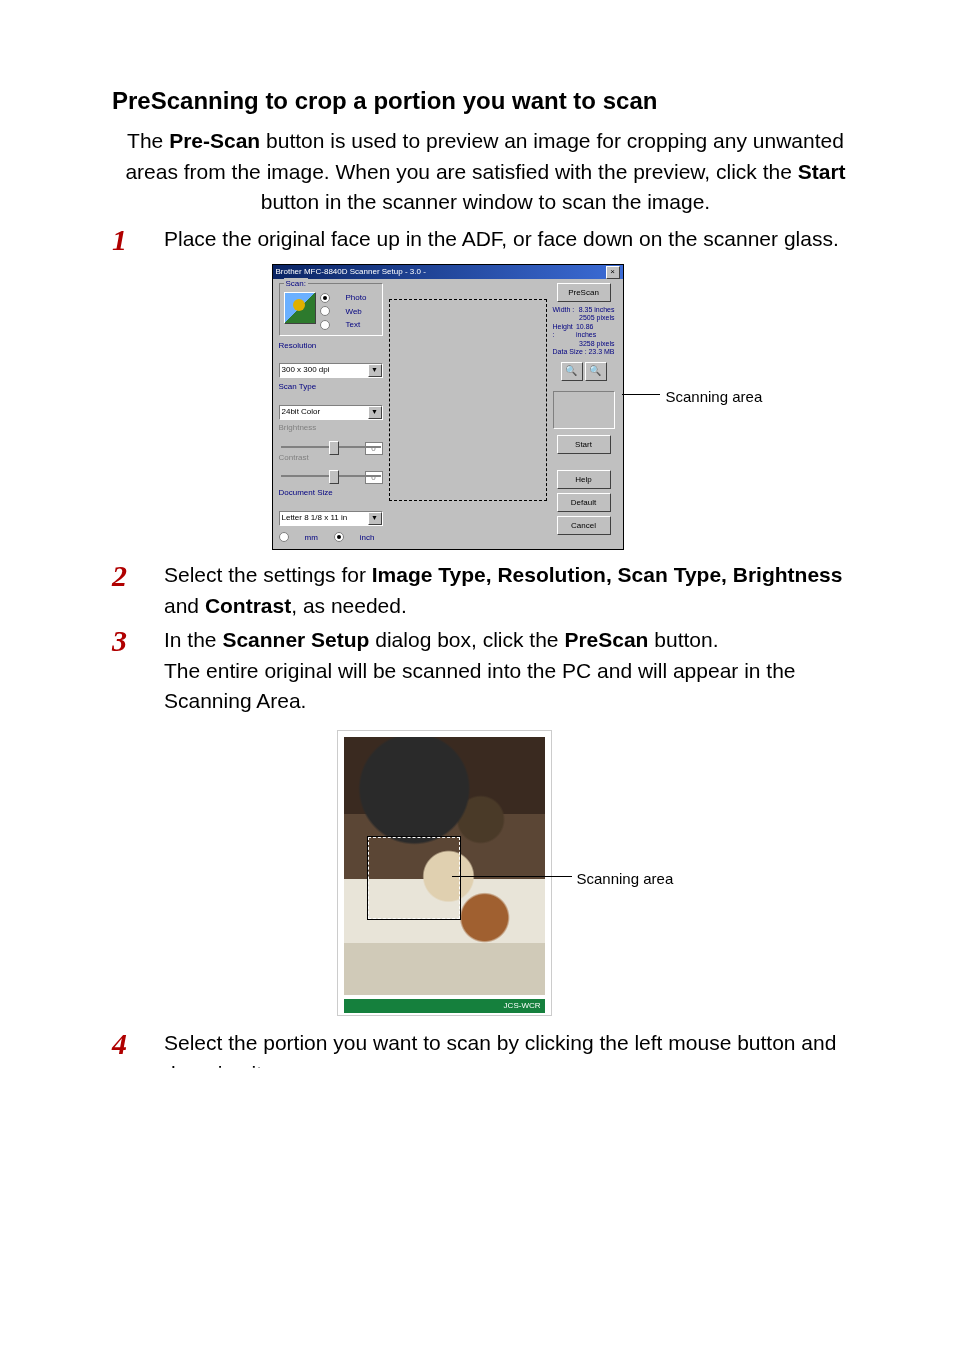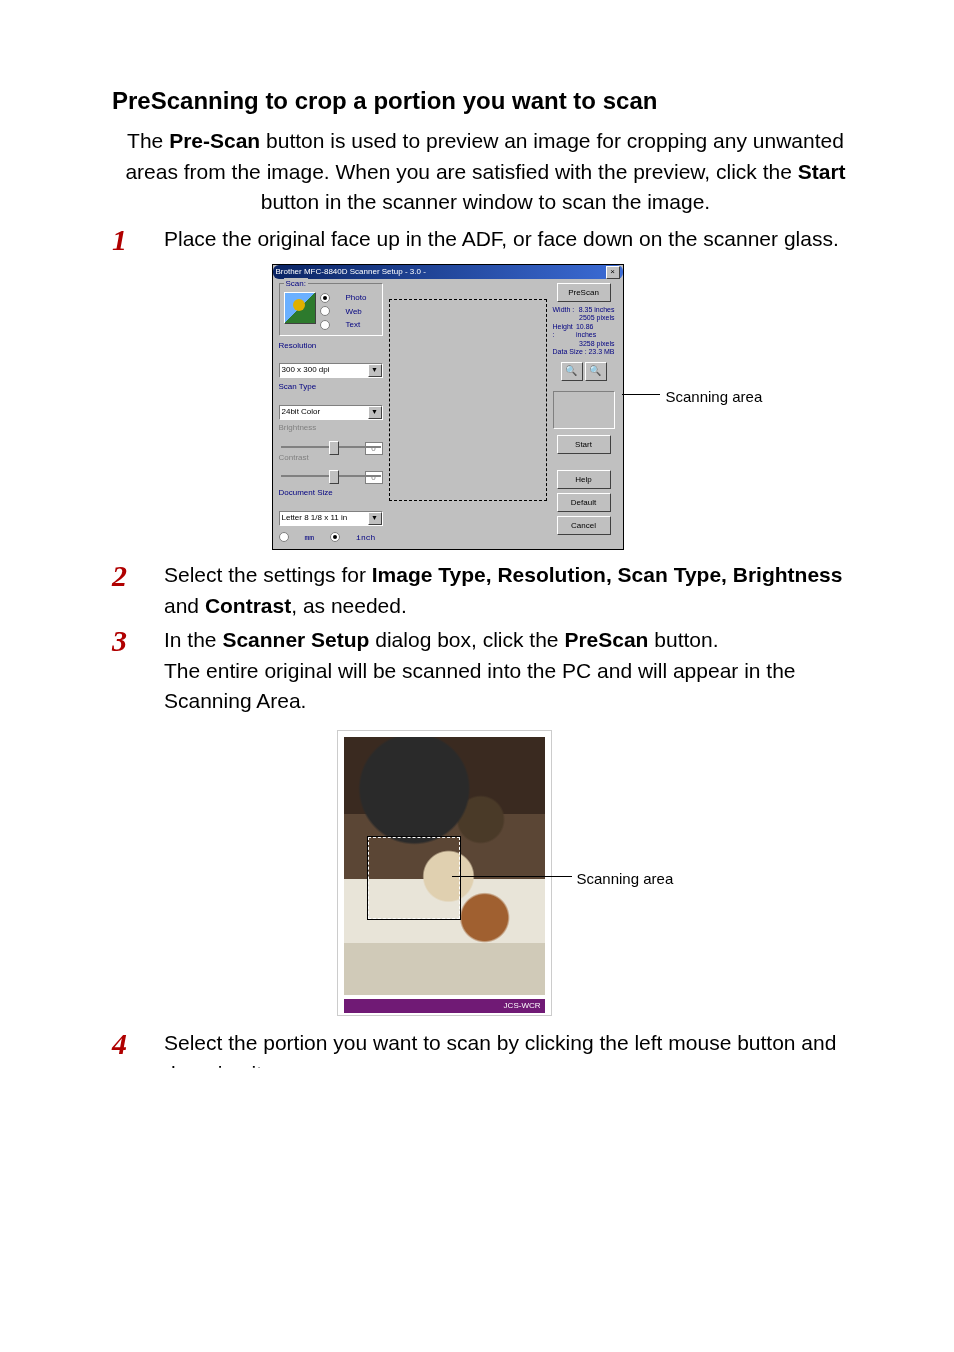--- a/index.html
+++ b/index.html
@@ -69,21 +69,20 @@
   }
   .dlg-title {
     height: 14px;
     background: linear-gradient(to right, #0a2464, #3c6cd6);
     color: #fff;
     font-size: 8px;
     line-height: 14px;
     padding: 0 3px;
     display: flex;
     justify-content: space-between;
-    border-radius: 6px;
   }
   .dlg-title .x {
     width: 12px; height: 11px;
     background:#c0c0c0;
     border:1px solid #fff;
     border-right-color:#404040;
     border-bottom-color:#404040;
     color:#000;
     font-size:8px;
     line-height:10px;
@@ -185,21 +184,21 @@
     margin: 4px 0 6px 0;
   }
   .dlg-info .row{display:flex; justify-content:space-between;}
   .zoom-row{display:flex; justify-content:center; gap:2px; margin:6px 0 10px 0;}
   .zoom-btn{
     width:20px;height:17px;background:#c0c0c0;
     border:1px solid #fff; border-right-color:#404040; border-bottom-color:#404040;
     color:#808080; font-size:10px; line-height:15px; text-align:center;
   }
   .unit-row { display:flex; gap:16px; margin-top:6px;}
-  .unit-row .radio-row{color:#000080;font-family:Liberation Mono, monospace;}
+  .unit-row .radio-row{color:#000080;}
   .preview-frame{
     border:1px solid #808080;
     border-right-color:#fff; border-bottom-color:#fff;
     height:36px; margin-bottom:6px;
     background:#c0c0c0;
   }
 
   .callout {
     position:absolute;
     font-size:15px;
@@ -229,21 +228,21 @@
     width:100%; height: 258px;
     background:
       radial-gradient(circle at 35% 20%, #2a2a2a 0 22%, transparent 23%),
       radial-gradient(circle at 68% 32%, #4a3a28 0 10%, transparent 11%),
       radial-gradient(circle at 52% 54%, #e0d0b0 0 14%, transparent 15%),
       radial-gradient(circle at 70% 70%, #a06030 0 10%, transparent 11%),
       linear-gradient(180deg,#3a2a20 0 30%, #5b4635 30% 55%, #e8e4d8 55% 80%, #d0cab8 80% 100%);
     position:relative;
   }
   .photo-caption{
-    height:14px; background:#701a75; margin-top:4px;
+    height:14px; background:#15803d; margin-top:4px;
     text-align:right; font-size:8px; color:#fff; padding:0 4px; line-height:14px;
   }
   .sel{
     position:absolute;
     border: 1px dashed #fff;
     box-shadow: 0 0 0 1px #000;
   }
 
   
   .footer{

